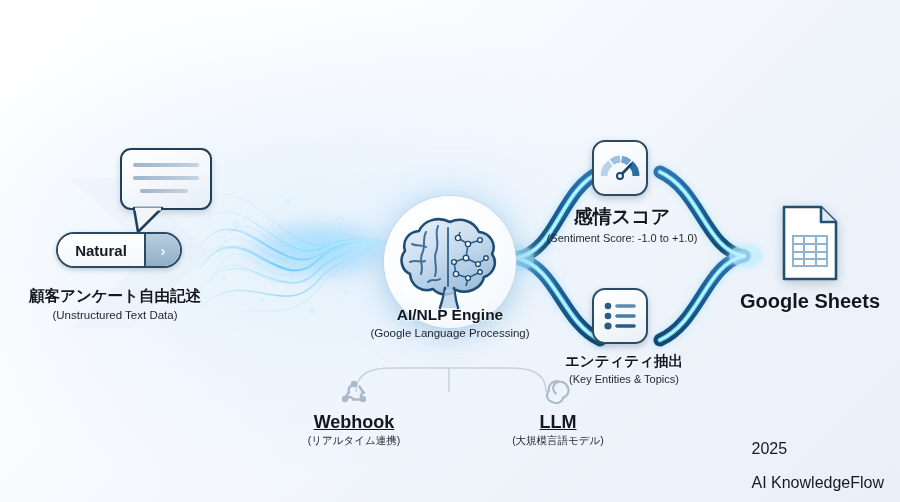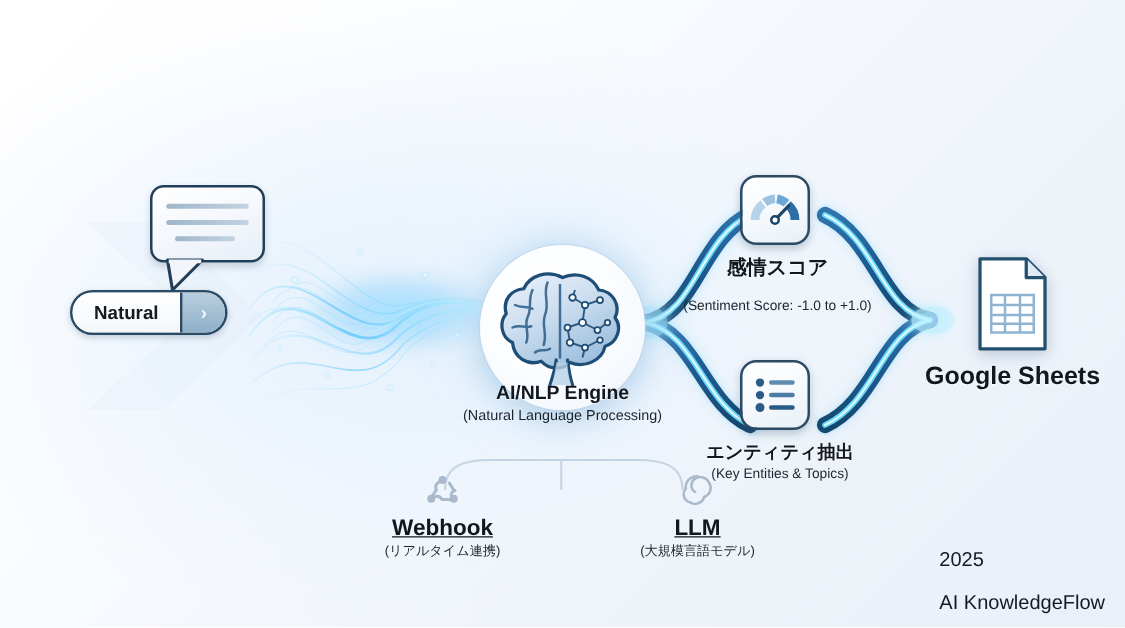--- a/index.html
+++ b/index.html
@@ -234,20 +234,24 @@
     </div>
   </div>
 
   <div class="node" id="typeform-node">
     <div class="tf-pill">
       <div class="tf-text">Natural</div>
       <div class="tf-arrow">›</div>
     </div>
   </div>
 
+  <div class="node" style="left:10px; top:286px; width:210px;">
+    <div class="lbl-ja" style="font-size:15.5px;">顧客アンケート自由記述</div>
+    <div class="lbl-en" style="font-size:11.5px; margin-top:2px;">(Unstructured Text Data)</div>
+  </div>
 
   <div class="node" id="brain-node">
     <div class="brain-circle">
       <svg width="104" height="96" viewBox="0 0 104 96">
         <defs>
           <linearGradient id="brainFill" x1="0" y1="0" x2="0.6" y2="1">
             <stop offset="0%" stop-color="#e9f1fa"></stop>
             <stop offset="45%" stop-color="#cfe0f1"></stop>
             <stop offset="100%" stop-color="#9fc0dd"></stop>
           </linearGradient>
@@ -289,21 +293,21 @@
             <circle cx="70" cy="64" r="2.4"></circle>
           <circle cx="88" cy="44" r="2.2"></circle>
             <circle cx="82" cy="58" r="2.2"></circle>
         </g>
       </svg>
     </div>
   </div>
 
   <div class="node" style="left:340px; top:306px; width:220px;">
     <div class="lbl-ja" style="font-size:15.5px;">AI/NLP Engine</div>
-    <div class="lbl-en" style="font-size:11.5px; margin-top:3px;">(Natural Language Processing)</div>
+    <div class="lbl-en" style="font-size:11.5px; margin-top:3px;">(Google Language Processing)</div>
   </div>
 
   <div id="tech-row">
 
     <div class="tech">
       <div class="tech-ico">
         <svg width="30" height="30" viewBox="0 0 30 30">
           <g fill="none" stroke="#aab9cc" stroke-width="2.4" stroke-linecap="round">
             <path d="M15,8 C11,8 8.5,11.5 10,15"></path>
             <path d="M10,15 L6,21"></path>
@@ -350,22 +354,22 @@
           <path d="M11.8,11 A16,16 0 0,1 20,8" stroke="#9cc3e2"></path>
           <path d="M21.6,8.1 A16,16 0 0,1 29.2,11.6" stroke="#6fa7d4"></path>
           <path d="M30.3,12.6 A16,16 0 0,1 36,25" stroke="#2d6ea4"></path>
         </g>
         <path d="M20,25 L31,13.5" stroke="#1c4566" stroke-width="2.6" stroke-linecap="round" fill="none"></path>
         <circle cx="20" cy="25" r="3" fill="#ffffff" stroke="#1c4566" stroke-width="2"></circle>
       </svg>
     </div>
   </div>
   <div class="node" style="left:534px; top:204px; width:176px;">
-    <div class="lbl-ja" style="font-size:16px;">感情スコア</div>
-    <div class="lbl-en" style="font-size:11px; margin-top:14px;">(Sentiment Score: -1.0 to +1.0)</div>
+    <div class="lbl-ja" style="font-size:19px;">感情スコア</div>
+    <div class="lbl-en" style="font-size:11px; margin-top:2px;">(Sentiment Score: -1.0 to +1.0)</div>
   </div>
 
   <div class="node" id="entity-node">
     <div class="app-icon">
       <svg width="38" height="32" viewBox="0 0 38 32">
         <g fill="#2a5a86">
           <circle cx="7" cy="6" r="3.3"></circle>
             <circle cx="7" cy="16" r="3.3"></circle>
             <circle cx="7" cy="26" r="3.6"></circle>
         </g>

